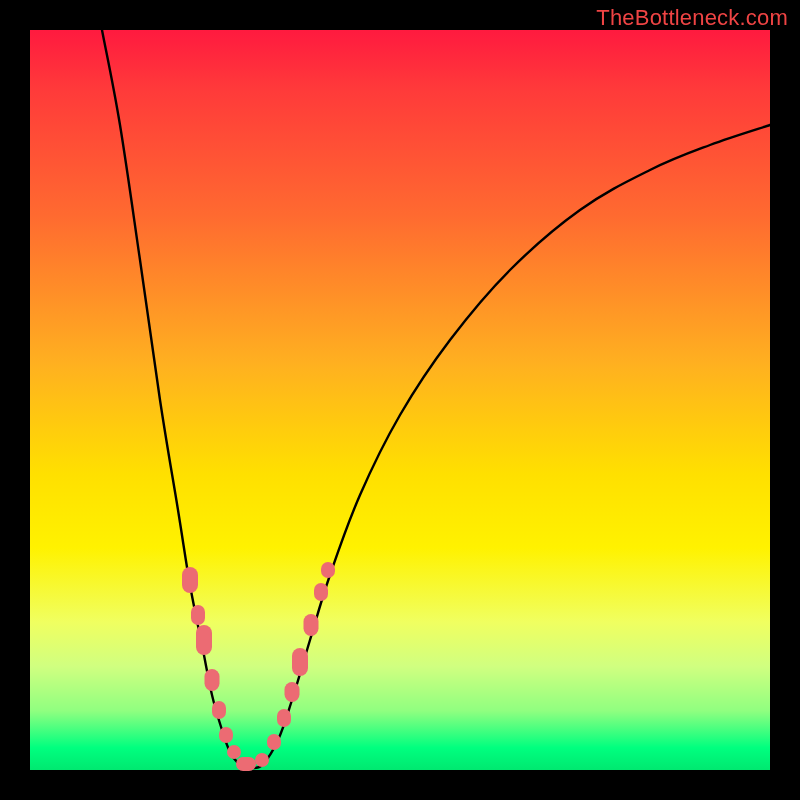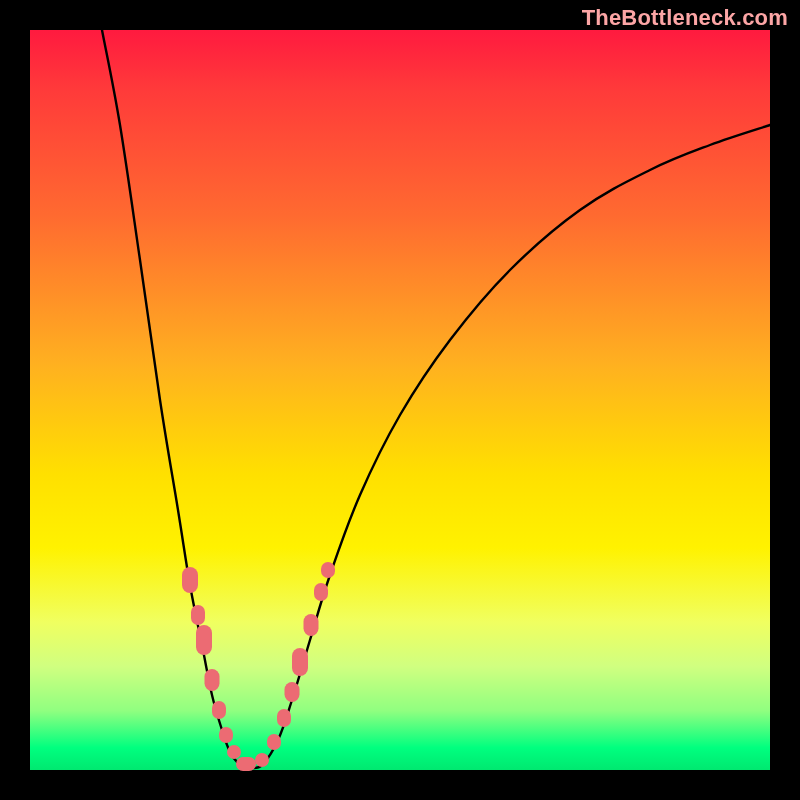--- a/index.html
+++ b/index.html
@@ -36,22 +36,22 @@
       #90ff80 92%,
       #00ff7f 97%,
       #00e870 100%);
   }
   .watermark {
     position: absolute;
     top: 5px;
     right: 12px;
     font-family: Arial, Helvetica, sans-serif;
     font-size: 22px;
-    font-weight: 700;
-    color: #fca5a5;
+    font-weight: 400;
+    color: #ef4444;
     letter-spacing: 0.2px;
   }
   svg.curve {
     position: absolute;
     left: 30px;
     top: 30px;
     width: 740px;
     height: 740px;
     overflow: visible;
   }

